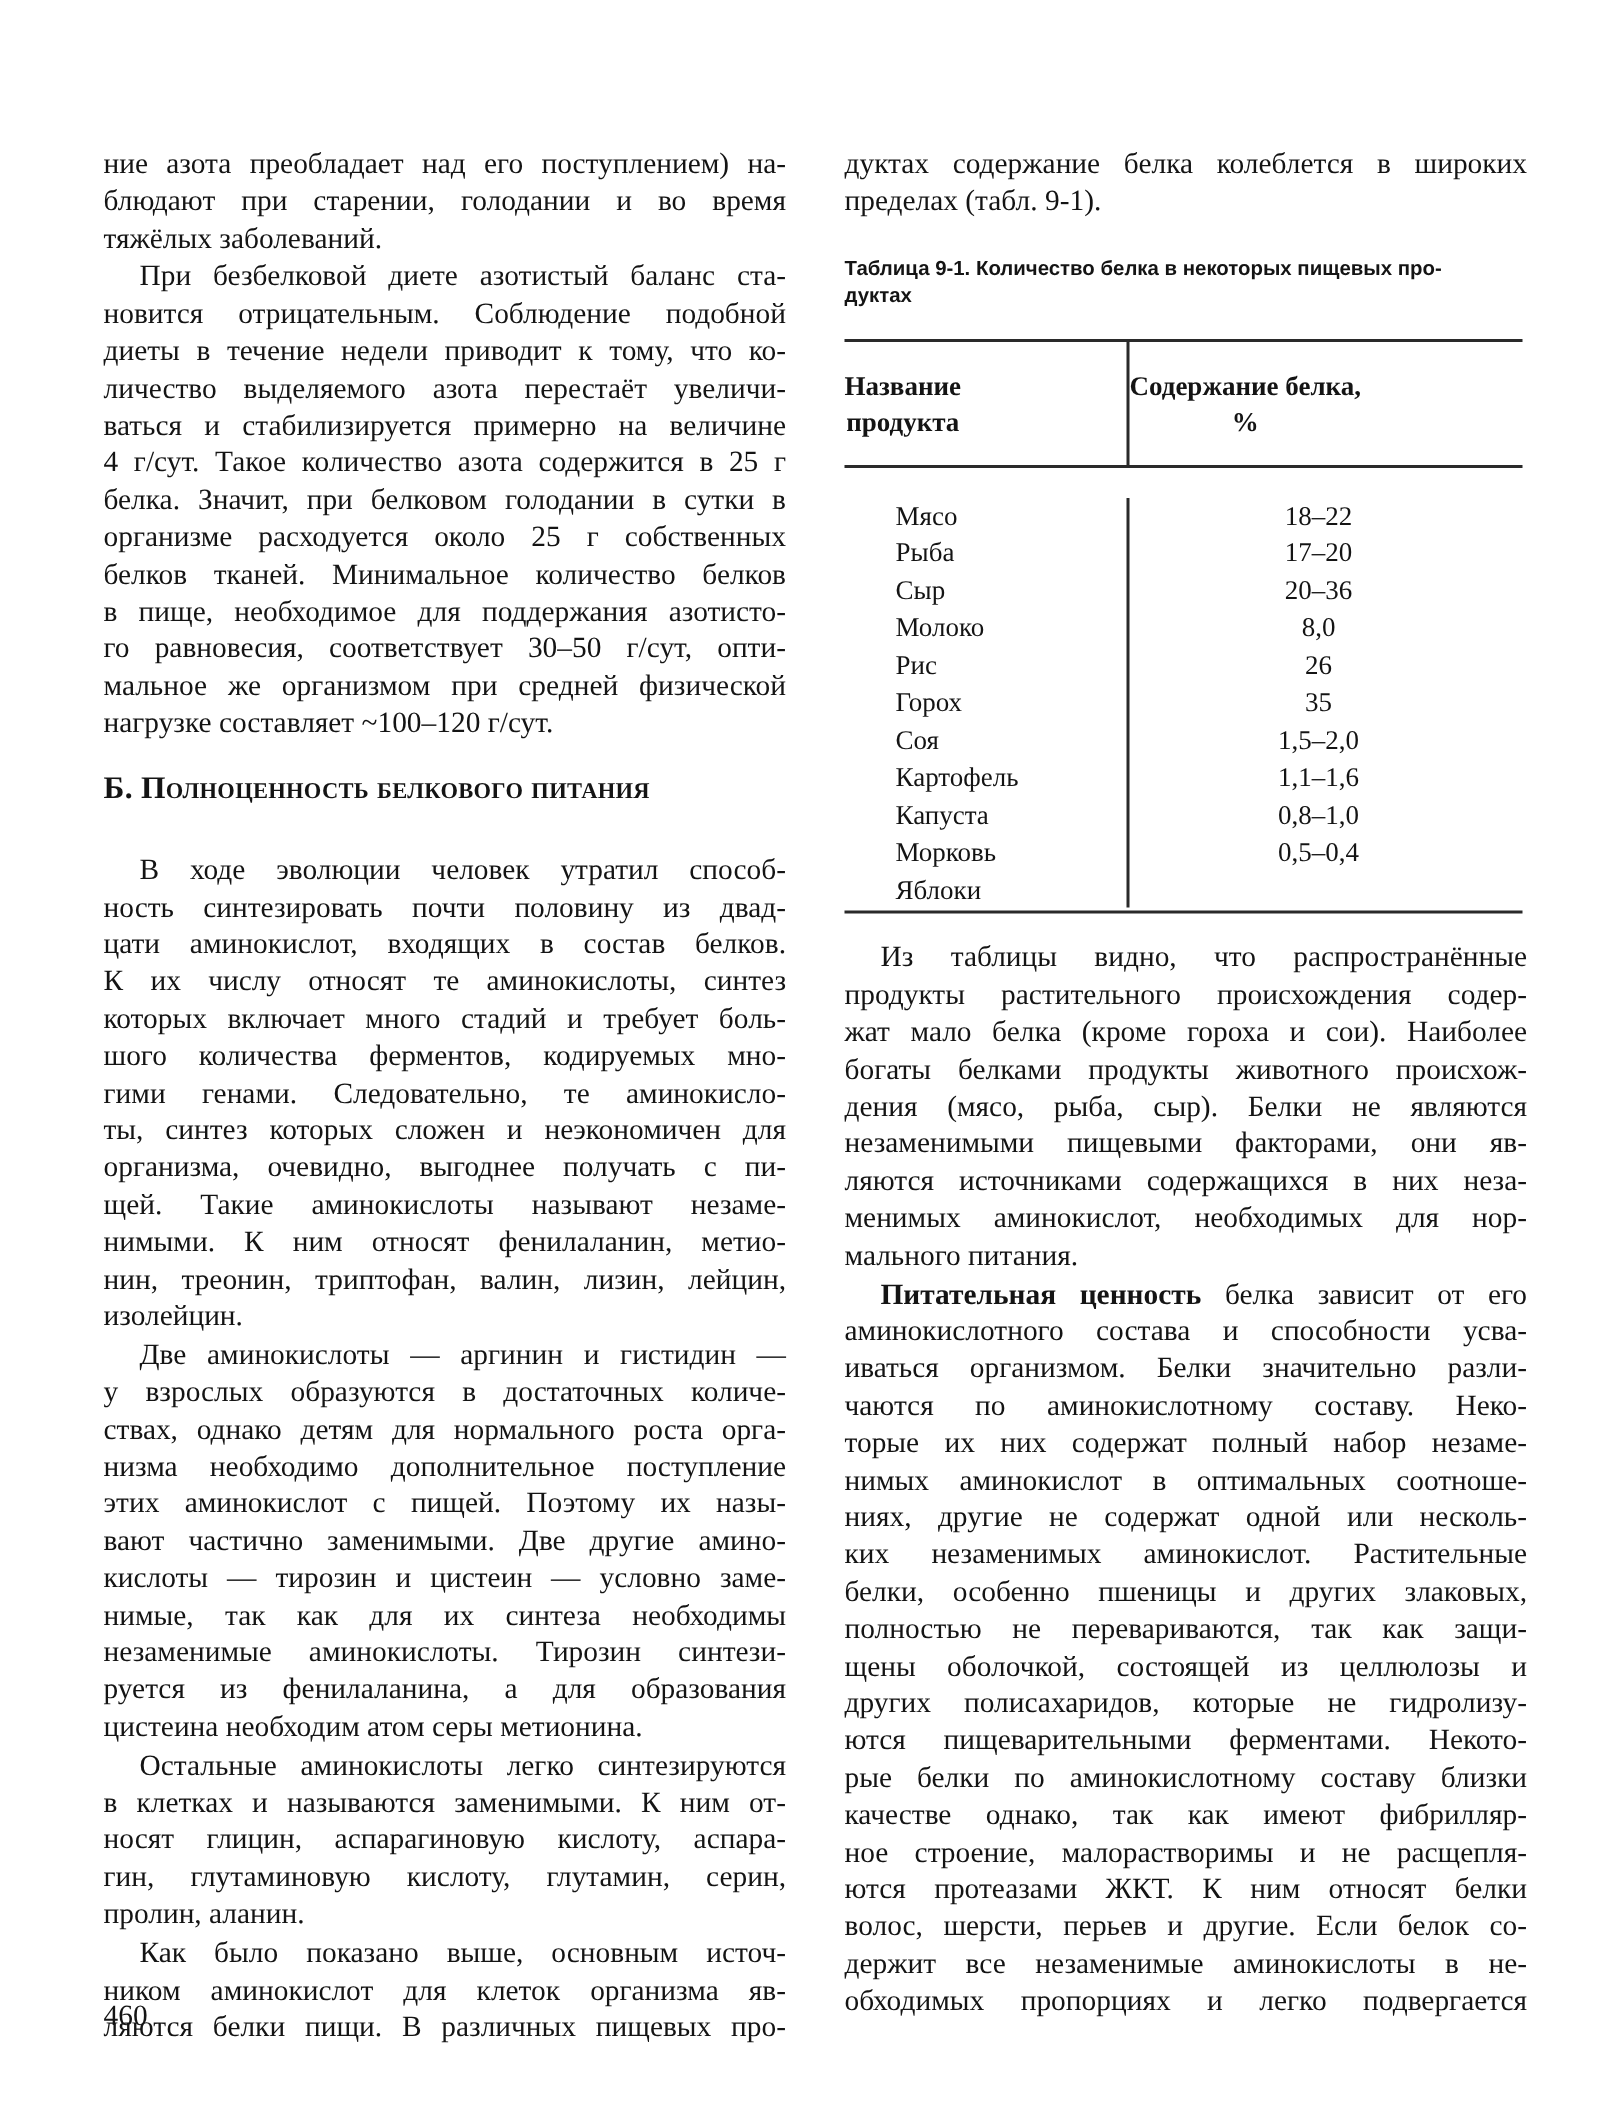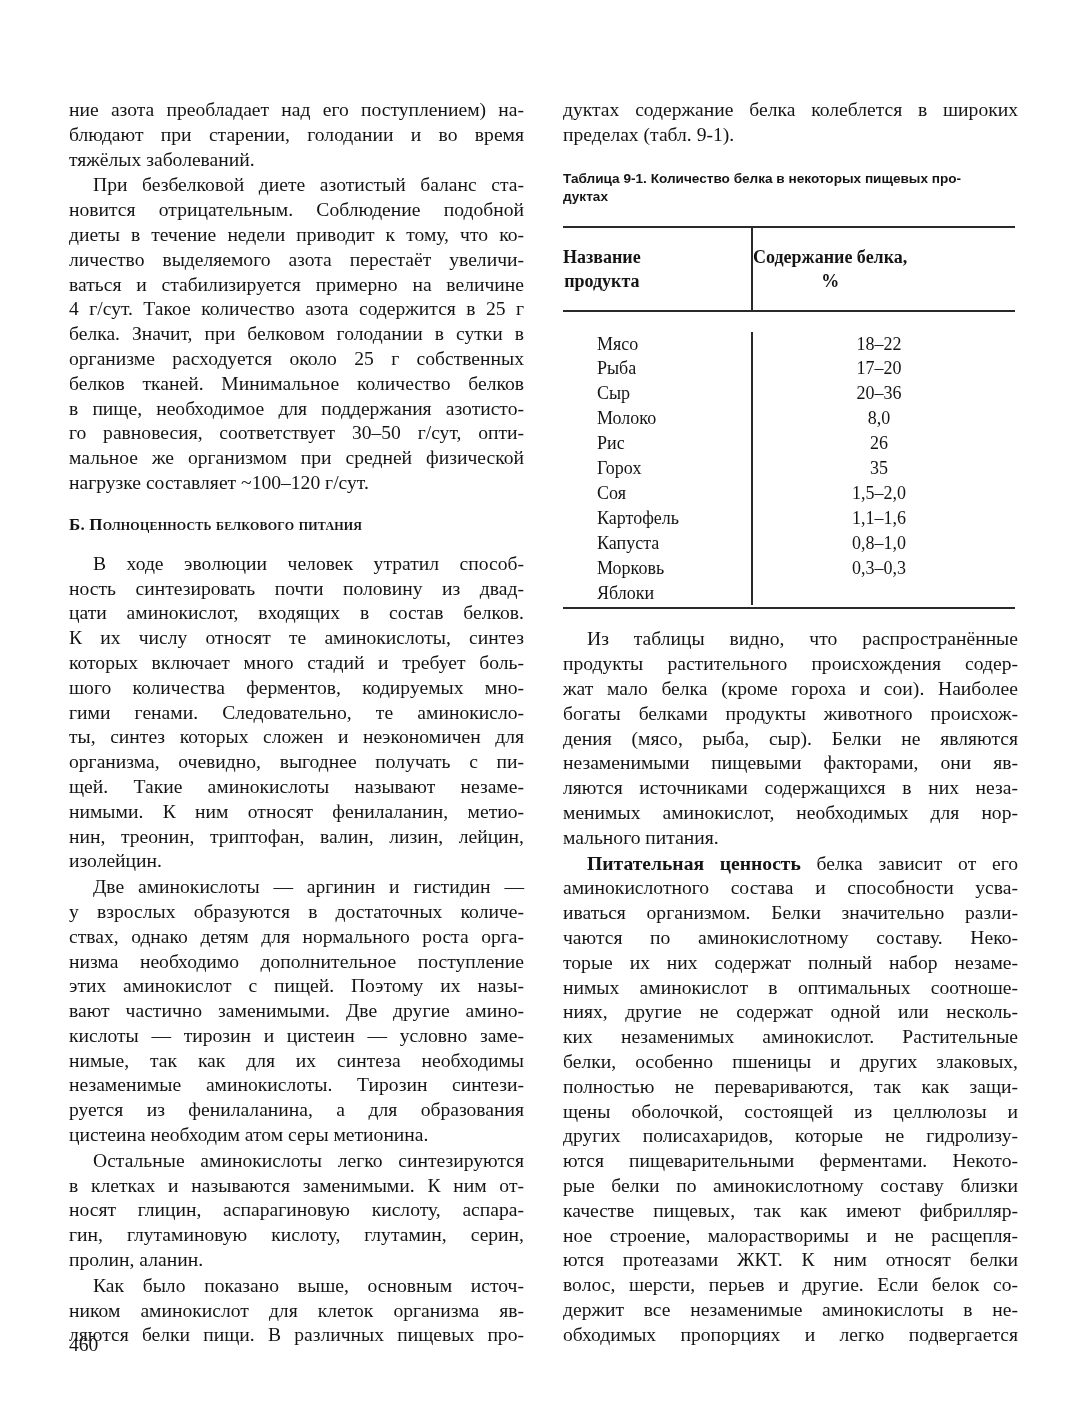--- a/index.html
+++ b/index.html
@@ -23,25 +23,25 @@
       height: 24.8px;
       text-align: justify;
       text-align-last: justify;
       white-space: nowrap;
       overflow: visible;
     }
     .line.last { text-align-last: left; }
     .line.indent { padding-left: 24px; }
     .para { margin-bottom: 1px; }
     .heading {
-      font-size: 17px;
+      font-size: 21px;
       font-weight: bold;
       line-height: 26px;
       margin-top: 16px;
-      margin-bottom: 14px;
+      margin-bottom: 31px;
       font-variant: small-caps;
       letter-spacing: 0.2px;
       white-space: nowrap;
       font-family: Liberation Serif, serif;
     }
     .bold { font-weight: bold; }
     .caption {
       font-family: "Liberation Sans", "DejaVu Sans", sans-serif;
       font-weight: bold;
       font-size: 13.6px;
@@ -202,21 +202,21 @@
       <div class="tcol2">
         <div class="tr-cell">18–22</div>
         <div class="tr-cell">17–20</div>
         <div class="tr-cell">20–36</div>
         <div class="tr-cell">8,0</div>
         <div class="tr-cell">26</div>
         <div class="tr-cell">35</div>
         <div class="tr-cell">1,5–2,0</div>
         <div class="tr-cell">1,1–1,6</div>
         <div class="tr-cell">0,8–1,0</div>
-        <div class="tr-cell">0,3–0,3</div>
+        <div class="tr-cell">0,5–0,4</div>
       </div>
     </div>
   </div>
 
   <div class="para" style="margin-top:18px;">
     <div class="line indent">Из таблицы видно, что распространённые</div>
     <div class="line">продукты растительного происхождения содер-</div>
     <div class="line">жат мало белка (кроме гороха и сои). Наиболее</div>
     <div class="line">богаты белками продукты животного происхож-</div>
     <div class="line">дения (мясо, рыба, сыр). Белки не являются</div>
@@ -234,21 +234,21 @@
     <div class="line">торые их них содержат полный набор незаме-</div>
     <div class="line">нимых аминокислот в оптимальных соотноше-</div>
     <div class="line">ниях, другие не содержат одной или несколь-</div>
     <div class="line">ких незаменимых аминокислот. Растительные</div>
     <div class="line">белки, особенно пшеницы и других злаковых,</div>
     <div class="line">полностью не перевариваются, так как защи-</div>
     <div class="line">щены оболочкой, состоящей из целлюлозы и</div>
     <div class="line">других полисахаридов, которые не гидролизу-</div>
     <div class="line">ются пищеварительными ферментами. Некото-</div>
     <div class="line">рые белки по аминокислотному составу близки</div>
-    <div class="line">качестве пищевых, так как имеют фибрилляр-</div>
+    <div class="line">качестве однако, так как имеют фибрилляр-</div>
     <div class="line">ное строение, малорастворимы и не расщепля-</div>
     <div class="line">ются протеазами ЖКТ. К ним относят белки</div>
     <div class="line">волос, шерсти, перьев и другие. Если белок со-</div>
     <div class="line">держит все незаменимые аминокислоты в не-</div>
     <div class="line">обходимых пропорциях и легко подвергается</div>
   </div>
 </div>
 
 <div class="page-number">460</div>
 

